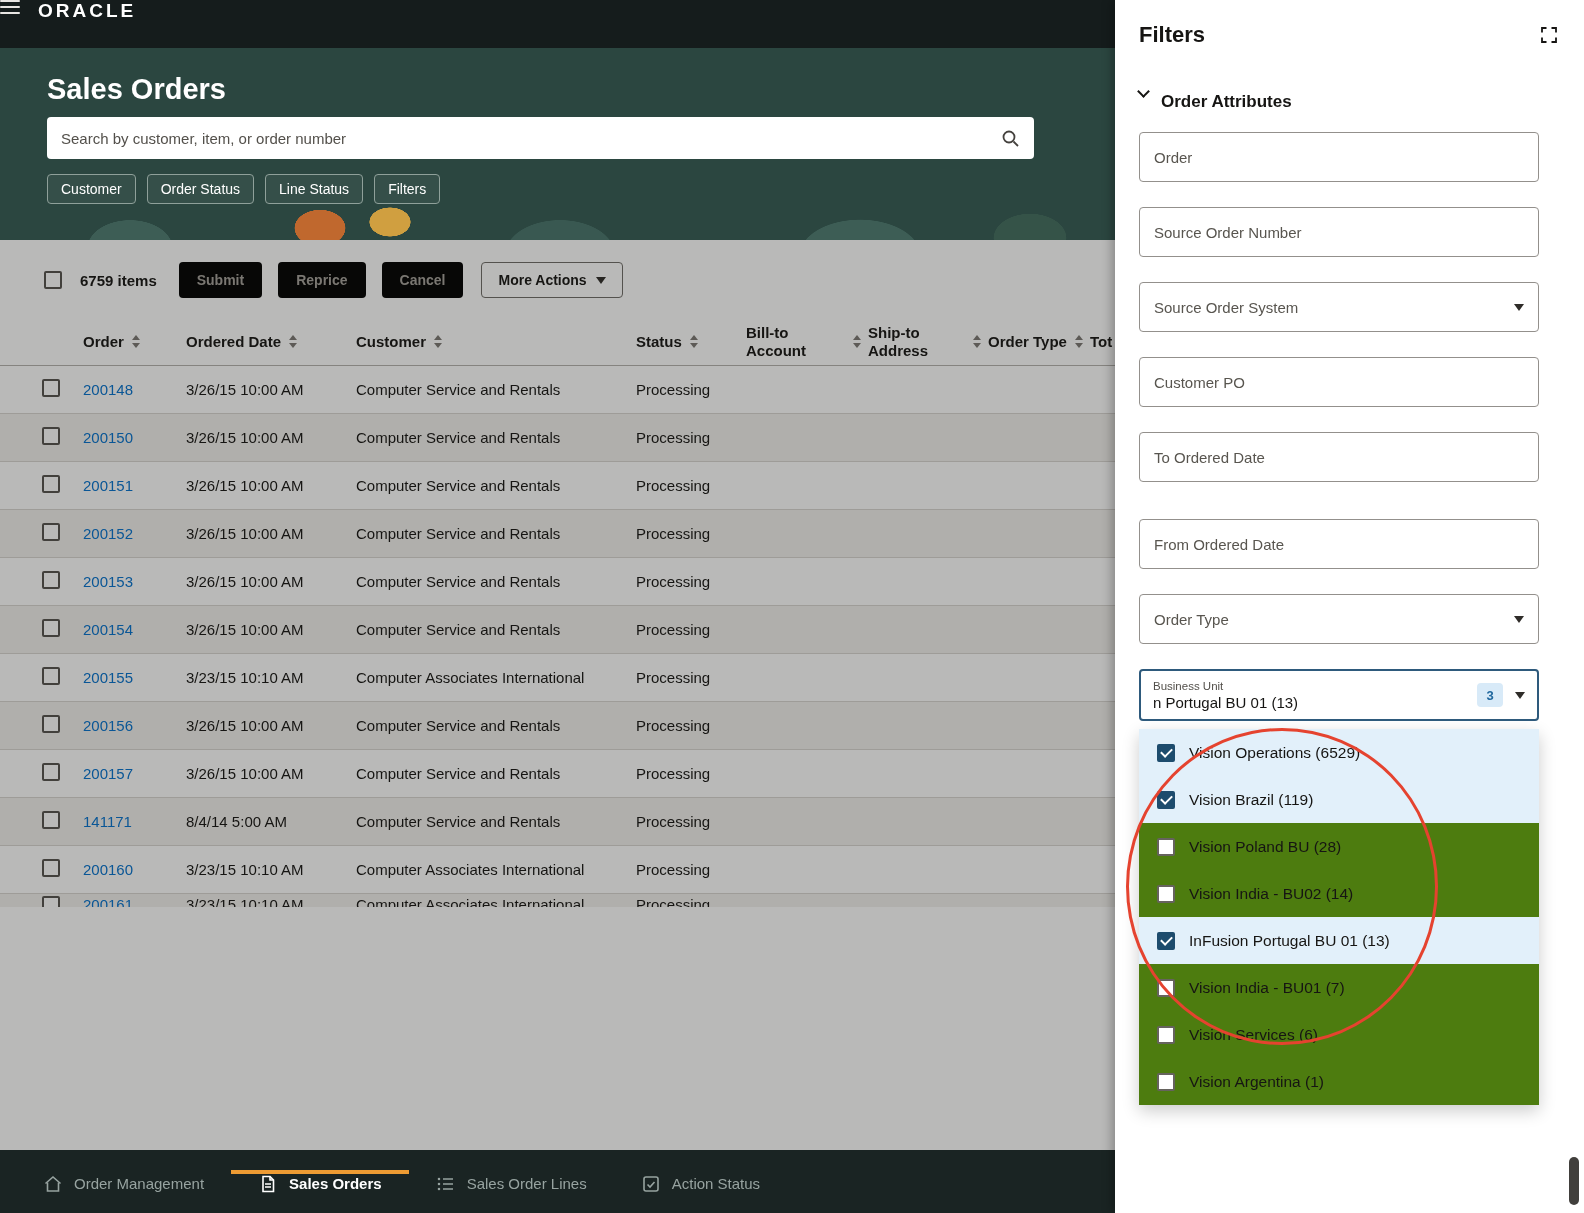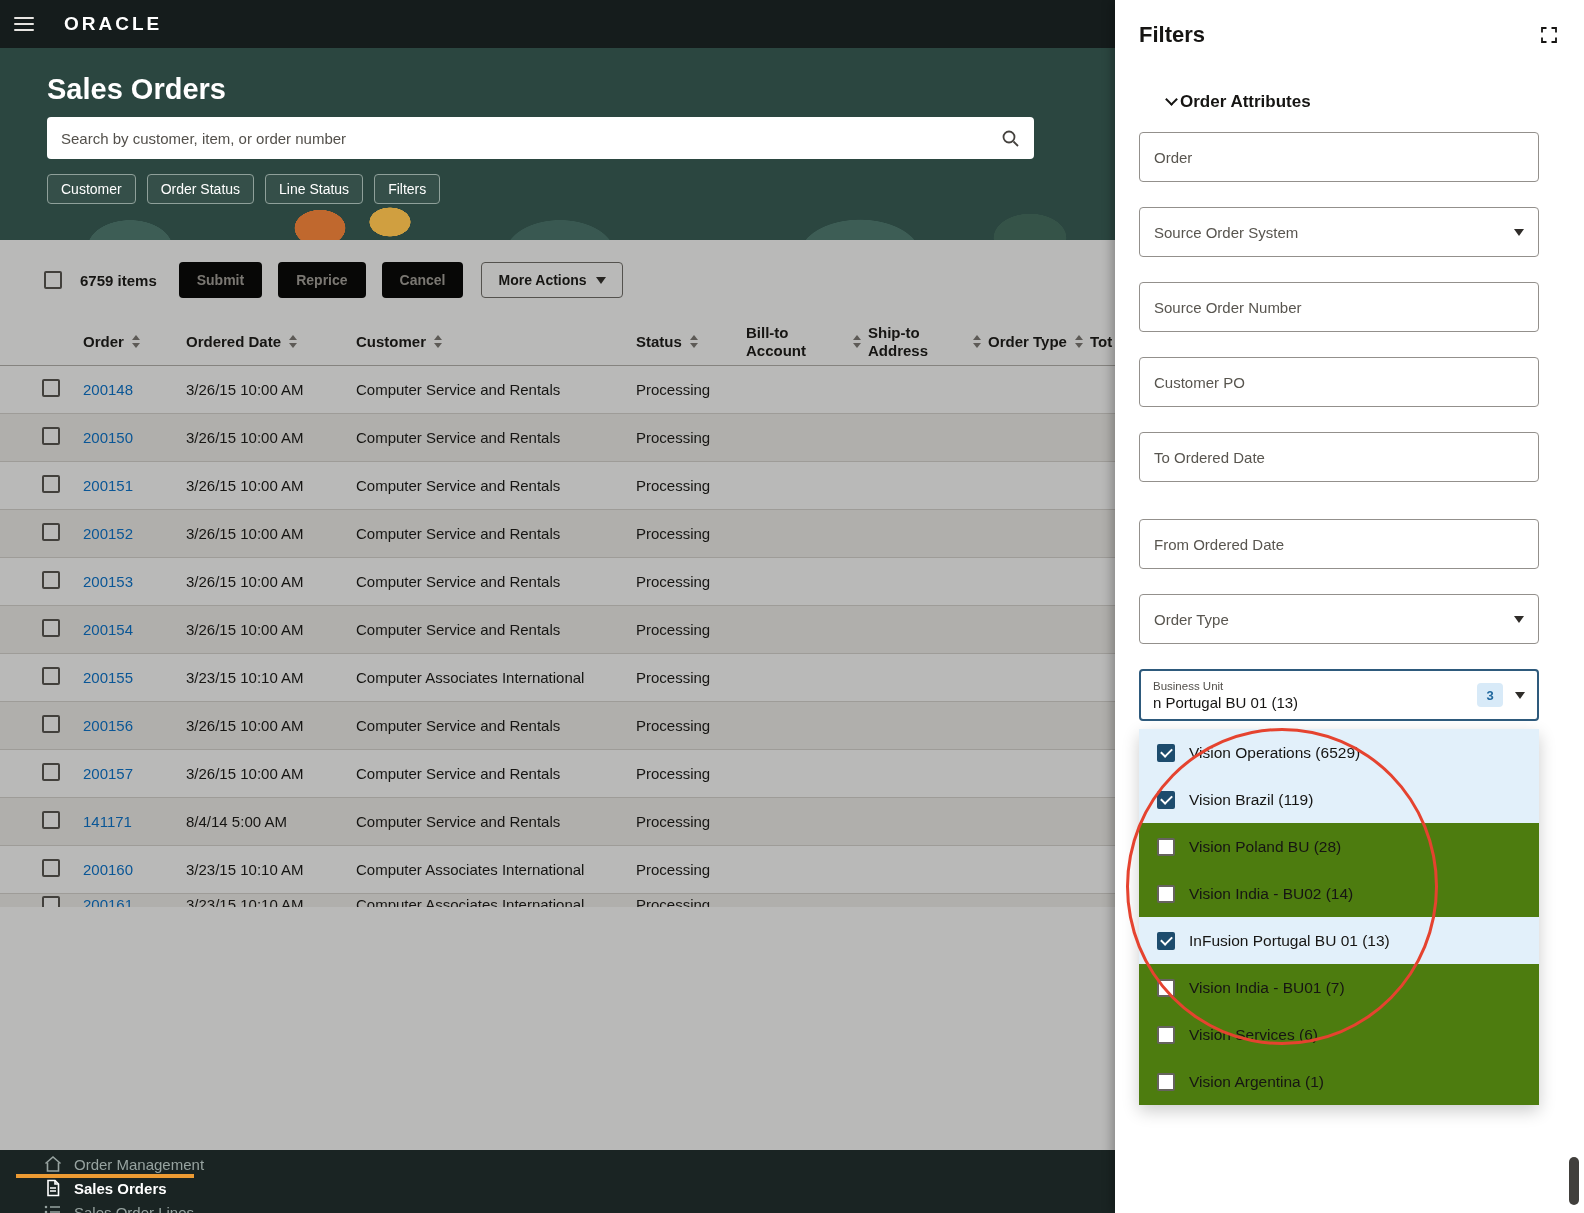--- a/index.html
+++ b/index.html
@@ -8,22 +8,22 @@
 
   .stage {
     position:relative; width:1584px; height:1213px; overflow:hidden;
     background:#fff; font-family:"Liberation Sans","DejaVu Sans",sans-serif;
     color:#161513;
   }
 
   
   .topbar {
     position:absolute; top:0; left:0; width:100%; height:48px;
-    background:var(--c-topbar-bg,#151c1c); display:flex; align-items:center; gap:30px;
-    padding-left:14px; z-index:1;
+    background:var(--c-topbar-bg,#151c1c); display:flex; align-items:flex-start; gap:18px;
+    z-index:1;
   }
   .hamburger { width:20px; display:flex; flex-direction:column; gap:4px; cursor:pointer; }
   .hamburger i { height:2px; background:#e7e5e2; border-radius:1px; }
   .brand { color:#fff; font-size:19px; font-weight:bold; letter-spacing:3px; }
 
   
   .hero {
     position:absolute; top:48px; left:0; width:1115px; height:192px;
     background:var(--c-hero-bg,#2b4640); overflow:hidden; z-index:1;
   }
@@ -99,38 +99,38 @@
   .tr.partial .td { padding-top:2px; }
 
   .overlay {
     position:absolute; left:0; top:240px; width:1115px; height:910px;
     background:rgba(24,23,21,0.30); z-index:3; pointer-events:none;
   }
 
   
   .bottom-nav {
     position:absolute; left:0; bottom:0; width:1115px; height:63px;
-    background:var(--c-nav-bg,#1a2423); display:flex; align-items:flex-start; padding-left:16px; z-index:4;flex-direction:column;
+    background:var(--c-nav-bg,#1a2423); display:flex; align-items:center; padding-left:16px; z-index:4;
   }
   .nav-item {
     display:flex; align-items:center; gap:11px; padding:0 27px;
     color:#97a3a0; font-size:15px; border-top:4px solid transparent; cursor:pointer;
   }
   .nav-item.active { color:#fff; border-top-color:var(--c-accent-orange,#ed9b33); font-weight:bold; }
   .nav-icon { display:flex; }
 
   
   .panel {
     position:absolute; top:0; right:0; width:469px; height:100%;
     background:#fff; z-index:5; box-shadow:-3px 0 10px rgba(0,0,0,0.28);
   }
   .panel-head { display:flex; justify-content:space-between; align-items:center; padding:22px 26px 0 24px; }
   .panel-title { font-size:22px; font-weight:bold; }
   .expand-btn { display:flex; cursor:pointer; }
-  .section-head { display:flex; align-items:center; gap:4px; padding:44px 24px 20px; cursor:pointer;margin-left:28px; }
+  .section-head { display:flex; align-items:flex-start; gap:13px; padding:44px 24px 20px; cursor:pointer; }
   .chev {
     width:9px; height:9px; border-right:2.2px solid #161513; border-bottom:2.2px solid #161513;
     transform:rotate(45deg); margin-top:-5px;
   }
   .section-label { font-size:17px; font-weight:bold; }
 
   .field {
     position:relative; width:400px; height:50px; margin:0 24px 25px;
     border:1px solid #93908c; border-radius:4px; display:flex; align-items:center;
     padding:0 14px; background:#fff; cursor:text;
@@ -479,26 +479,26 @@
       <span class="chev"></span>
       <span class="section-label">Order Attributes</span>
     </div>
 
     <div class="fields">
         <div class="field">
     <span class="field-label">Order</span>
 
   </div>
         <div class="field">
+    <span class="field-label">Source Order Number</span>
+
+  </div>
+        <div class="field">
     <span class="field-label">Source Order System</span>
     <span class="caret-down"></span>
-
-  </div>
-        <div class="field">
-    <span class="field-label">Source Order Number</span>
 
   </div>
         <div class="field">
     <span class="field-label">Customer PO</span>
 
   </div>
         <div class="field">
     <span class="field-label">To Ordered Date</span>
 
   </div>

